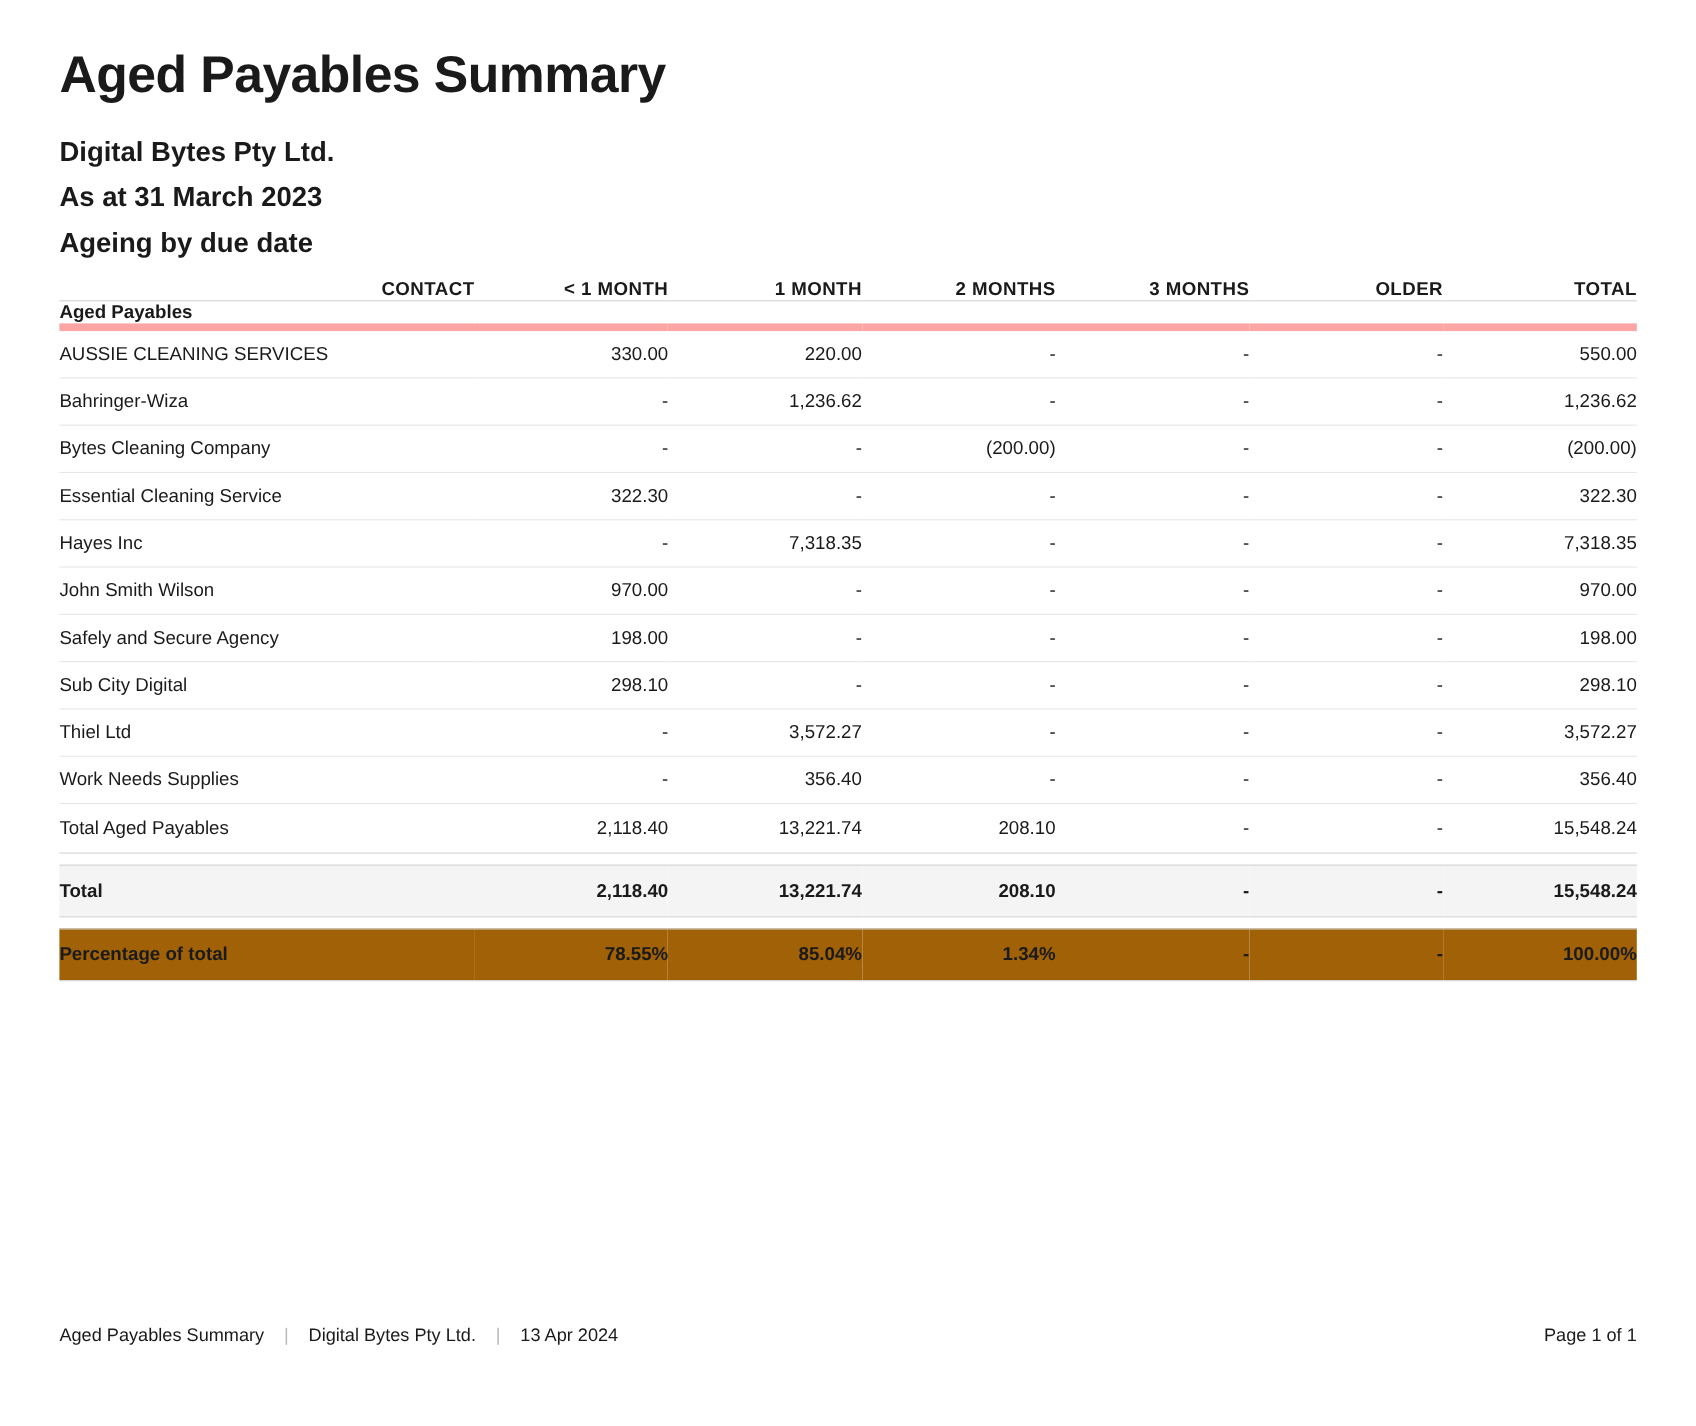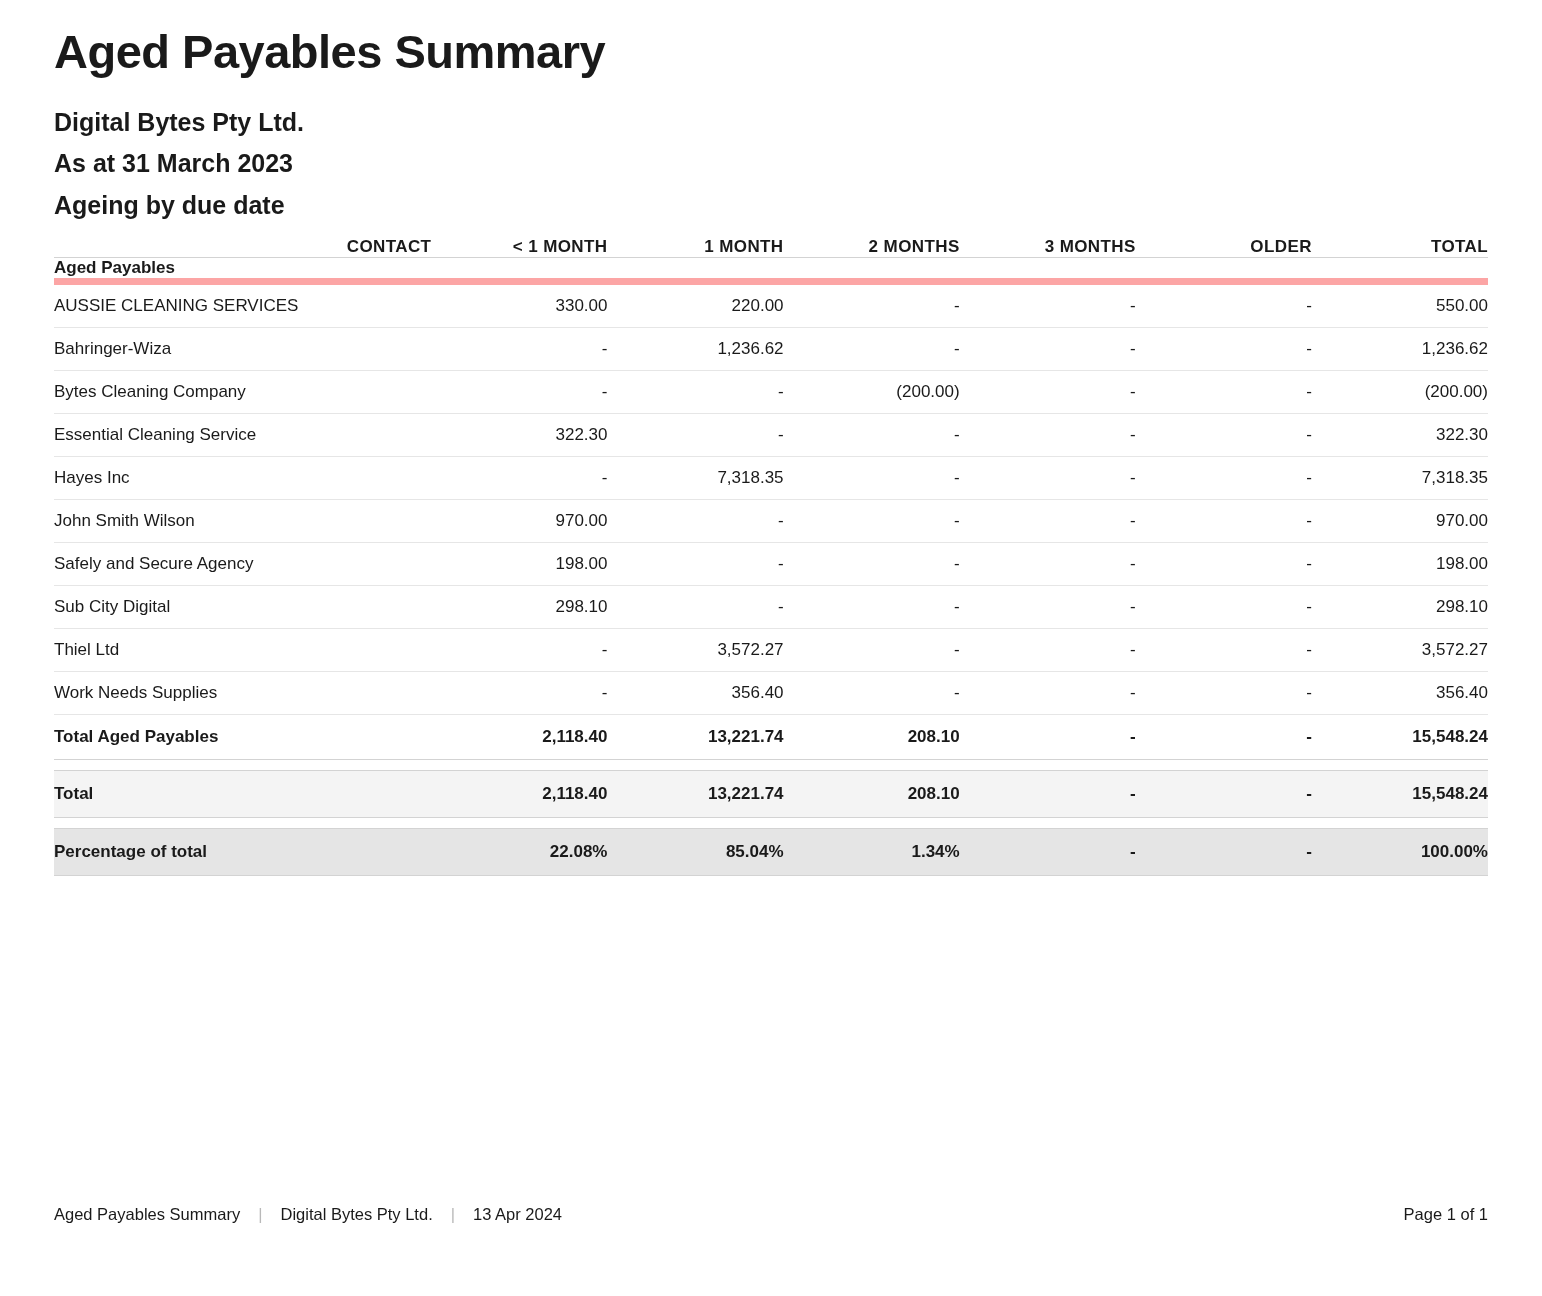--- a/index.html
+++ b/index.html
@@ -9,21 +9,21 @@
   }
   body {
     width: 1542px;
     height: 1296px;
     font-family: "Liberation Sans", sans-serif;
     color: #1a1a1a;
     position: relative;
     overflow: hidden;
   }
   .page {
-    padding: 26px 54px 0 54px;
+    padding: 42px 54px 0 54px;
     box-sizing: border-box;
     height: 100%;
     position: relative;
   }
   .report-title {
     font-size: 47px;
     font-weight: bold;
     letter-spacing: -0.5px;
     margin: 0 0 28px 0;
     line-height: 1.1;
@@ -78,21 +78,21 @@
 
   tr.data-row td {
     padding: 11px 0 11px 0;
     border-bottom: 1px solid #e6e6e6;
   }
   tr.data-row td.contact { text-align: left; }
   tr.data-row td.num { text-align: right; }
 
   tr.total-row td {
     padding: 12px 0 12px 0;
-    font-weight: bold;
+    font-weight: normal;
     border-bottom: 1px solid #d3d3d3;
     border-top: 1px solid #d3d3d3;
   }
   tr.total-row td.contact { text-align: left; }
   tr.total-row td.num { text-align: right; }
 
   tr.grand-total td {
     padding: 13px 0 13px 0;
     font-weight: bold;
     background: #f4f4f4;
@@ -100,21 +100,21 @@
     border-bottom: 1px solid #d3d3d3;
   }
   tr.grand-total td.contact { text-align: left; }
   tr.grand-total td.num { text-align: right; }
 
   tr.spacer td { height: 10px; border: none; background: #ffffff; }
 
   tr.percentage-row td {
     padding: 13px 0 13px 0;
     font-weight: bold;
-    background: #e5e5e5;
+    background: #a16207;
     border-top: 1px solid #d3d3d3;
     border-bottom: 1px solid #d3d3d3;
   }
   tr.percentage-row td.contact { text-align: left; }
   tr.percentage-row td.num { text-align: right; }
 
   .footer {
     position: absolute;
     left: 54px;
     right: 54px;
@@ -290,21 +290,21 @@
         <td class="num">-</td>
         <td class="num">15,548.24</td>
       </tr>
 
       <tr class="spacer">
           <td colspan="7"></td>
         </tr>
 
       <tr class="percentage-row">
         <td class="contact">Percentage of total</td>
-        <td class="num">22.08%</td>
+        <td class="num">78.55%</td>
         <td class="num">85.04%</td>
         <td class="num">1.34%</td>
         <td class="num">-</td>
         <td class="num">-</td>
         <td class="num">100.00%</td>
       </tr>
 
     </tbody>
   </table>
 

